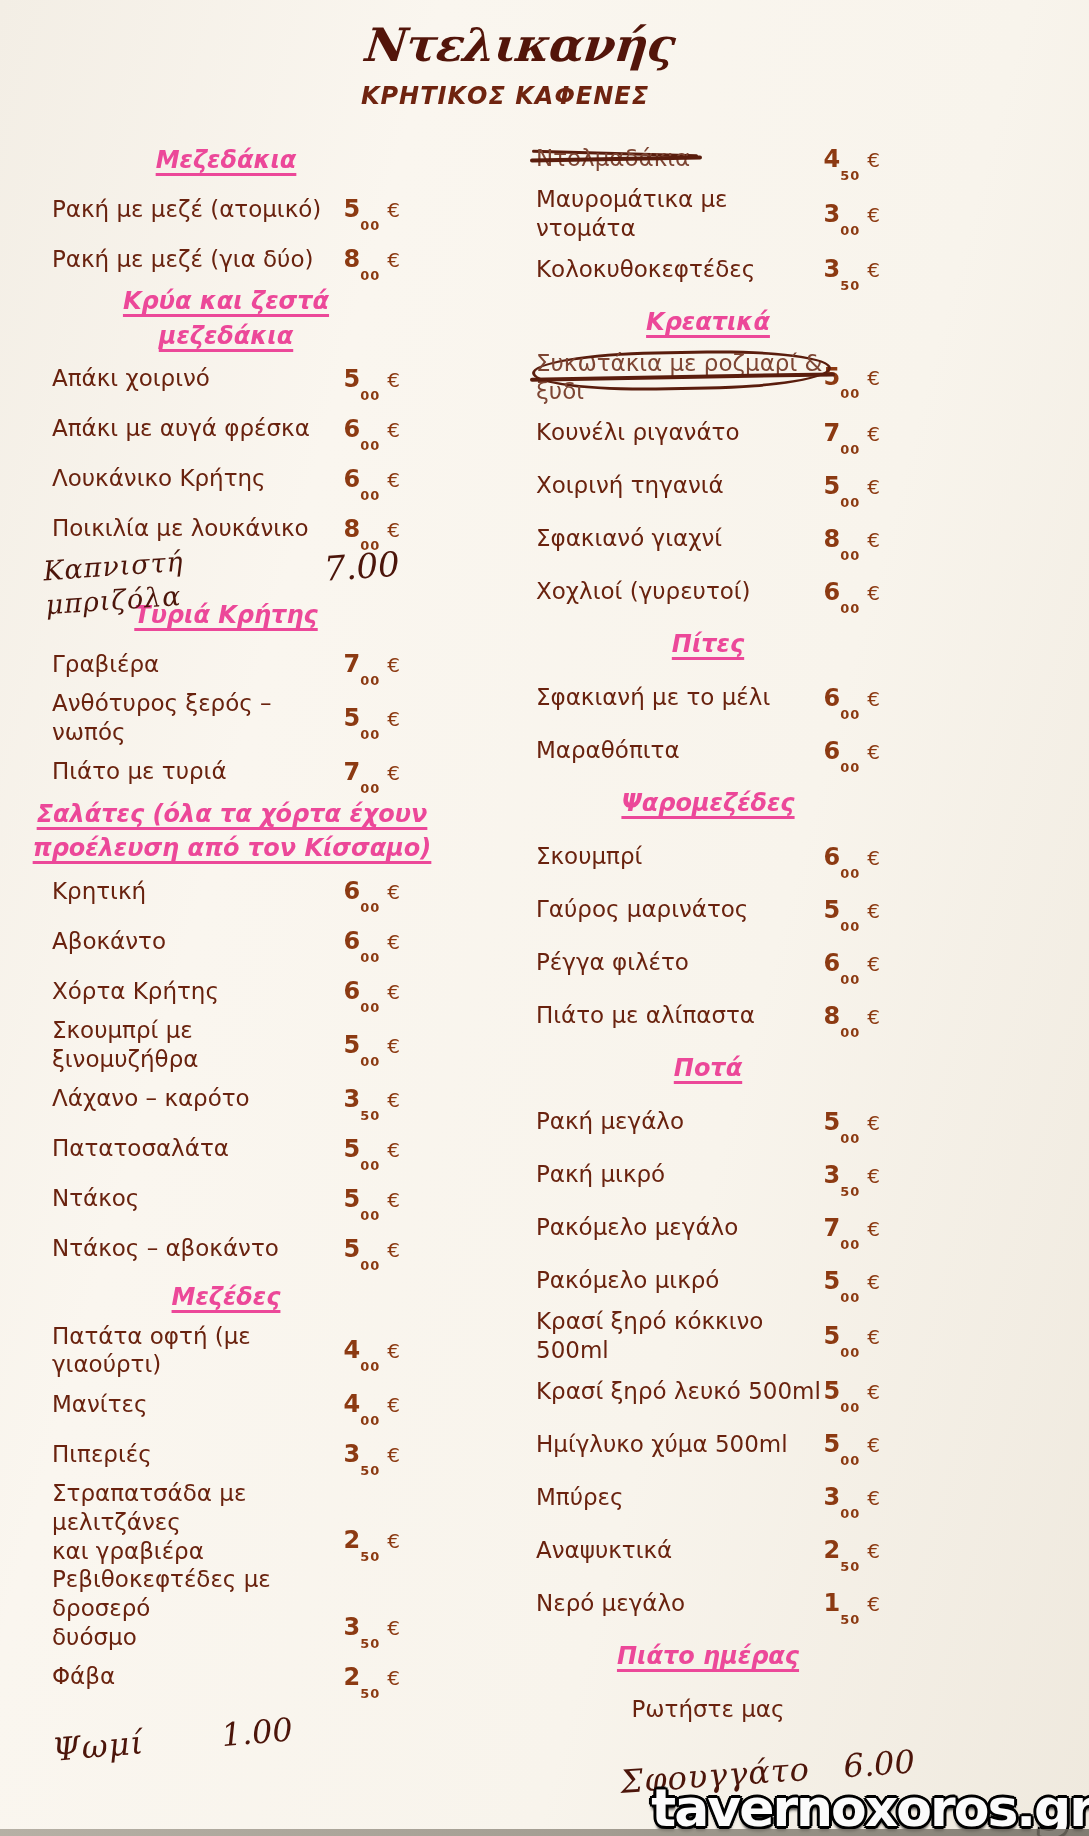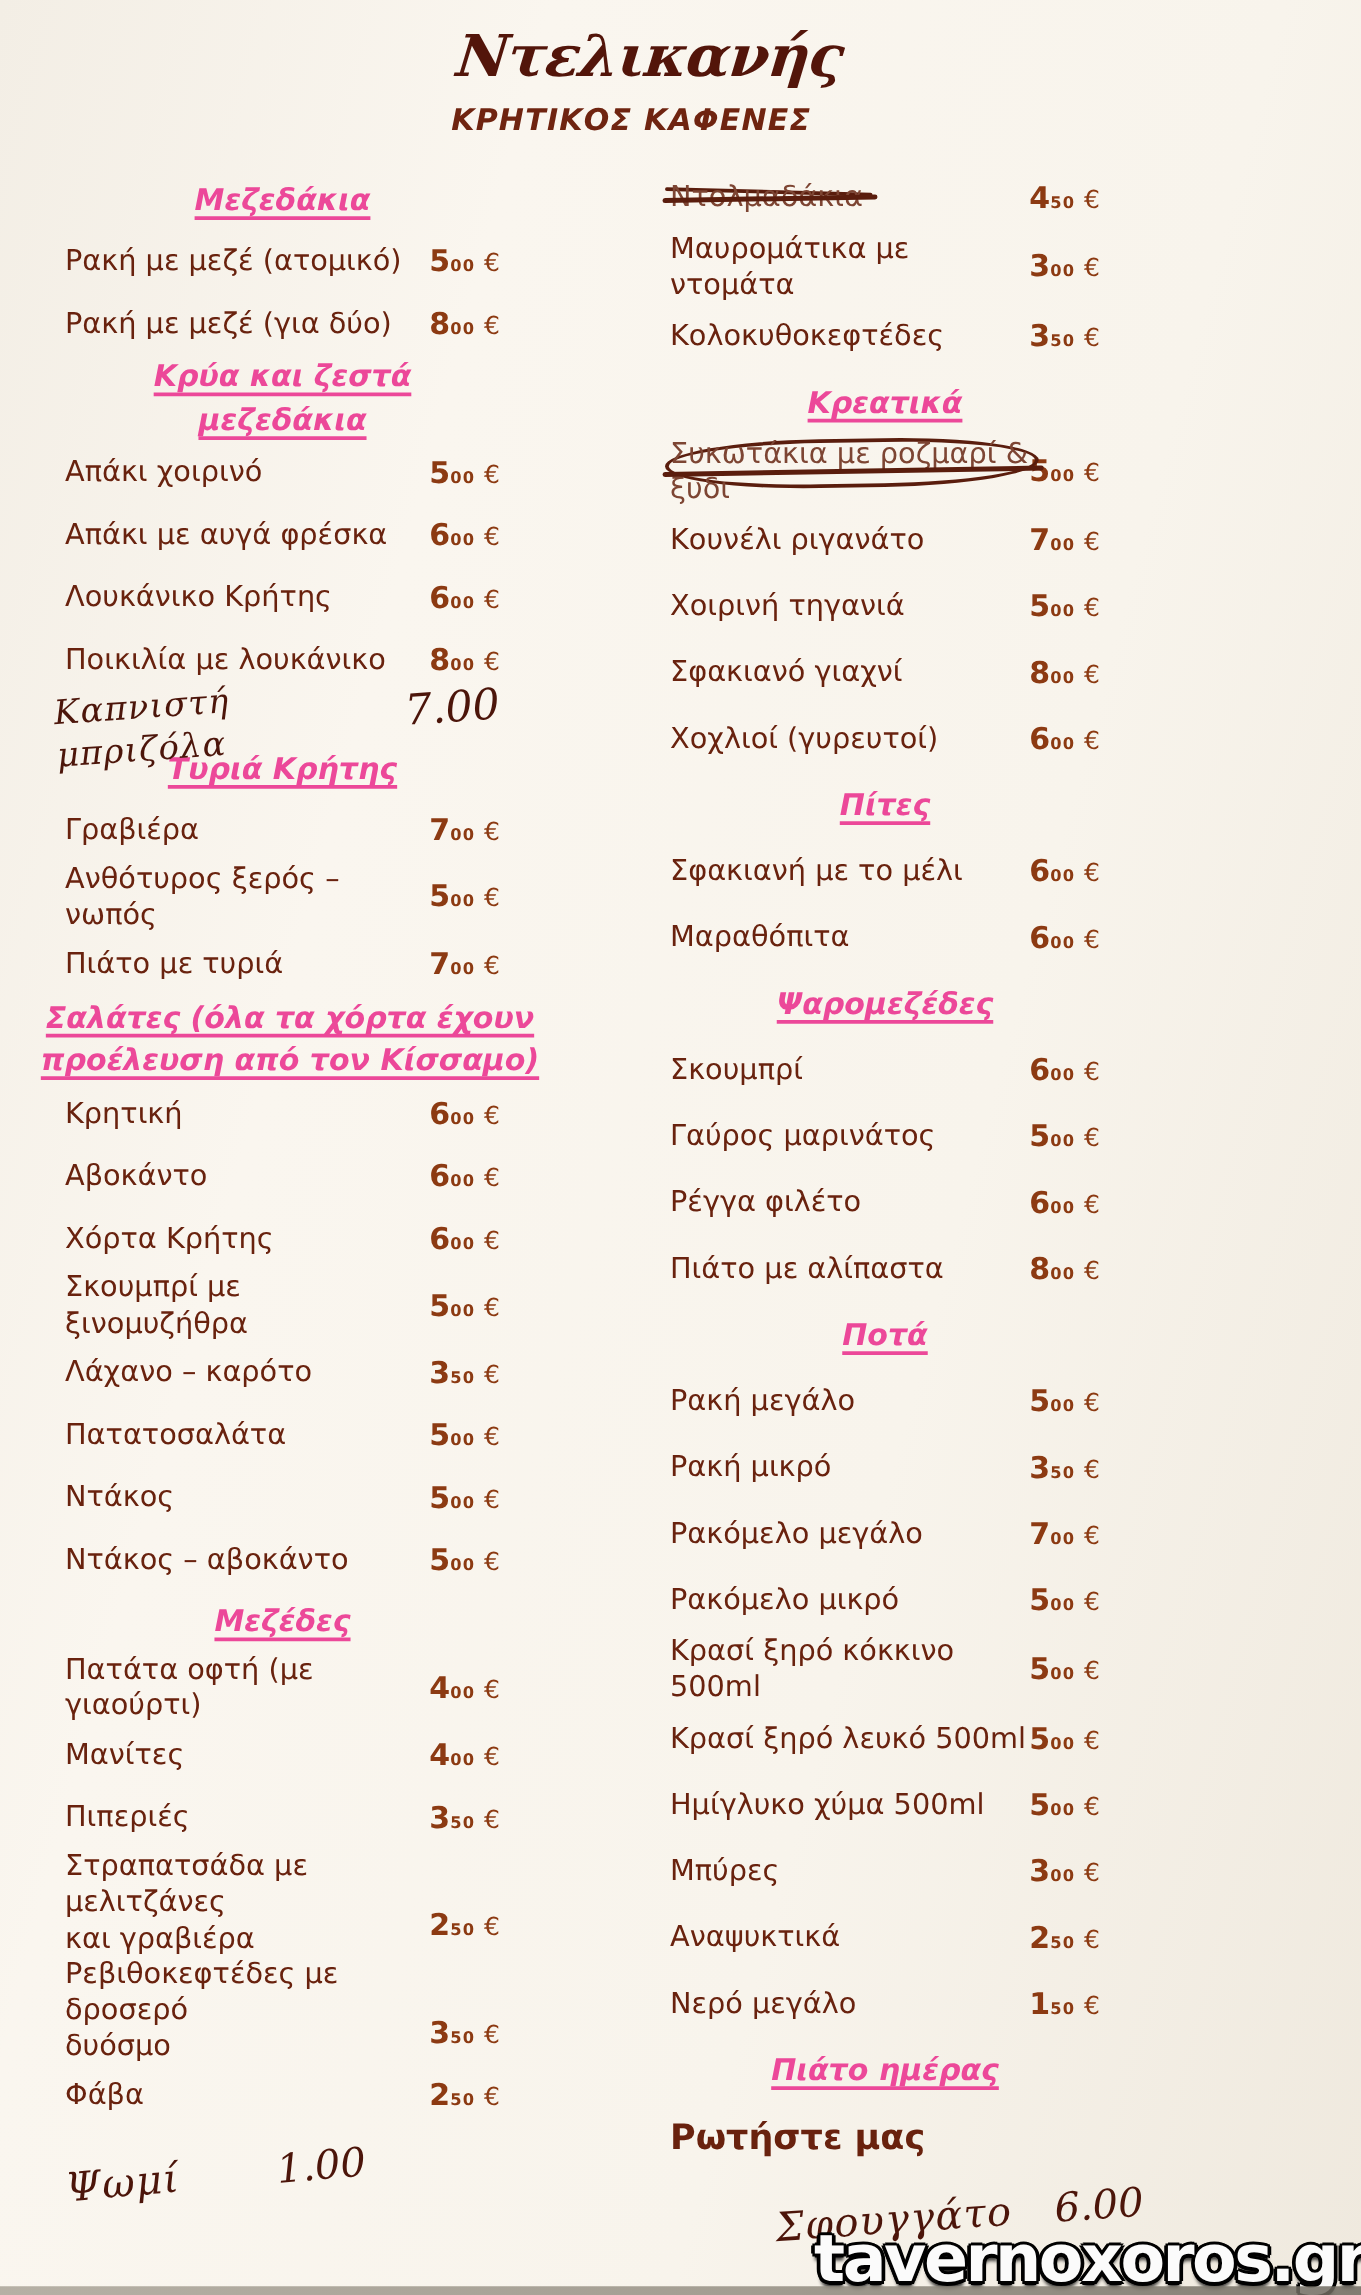--- a/index.html
+++ b/index.html
@@ -31,40 +31,40 @@
   .menu-row{
     display:flex;justify-content:space-between;align-items:center;
     min-height:50px;font-size:23px;color:#69220e;line-height:1.25;
   }
   .col-right .menu-row{min-height:53px;}
   .item-name{position:relative;width:max-content;max-width:100%;}
   .item-name span{display:block;}
   .twoline .price{align-self:flex-end;margin-bottom:10px;}
   .price{white-space:nowrap;color:#8c3a12;font-weight:bold;}
   .price .euros{font-size:24px;}
-  .price .cents{font-size:13px;position:relative;top:0;letter-spacing:1px;}
+  .price .cents{font-size:13px;position:relative;top:13px;letter-spacing:1px;}
   .price .cur{font-size:20px;margin-left:7px;font-weight:normal;}
   .hand-price{
     font-family:"DejaVu Serif",serif;font-style:italic;
     color:#4c150a;font-size:32px;white-space:nowrap;
   }
   .hand-row{
     font-family:"DejaVu Serif",serif;font-style:italic;color:#4c150a;
   }
   .hand-row .item-name{font-size:27px;letter-spacing:1px;}
   .hand-brizola{transform:rotate(-4deg);margin:-12px 0 -18px -8px;}
   .hand-brizola .hand-price{font-size:34px;}
   .hand-psomi{justify-content:flex-start;transform:rotate(-5deg);margin-top:8px;}
   .hand-psomi .item-name{font-size:32px;}
   .hand-psomi .hand-price{margin-left:78px;font-size:32px;}
   .hand-sfougato{justify-content:flex-start;transform:rotate(-4deg);
     margin-left:84px;width:430px;margin-top:4px;}
   .hand-sfougato .item-name{font-size:32px;}
   .hand-sfougato .hand-price{margin-left:34px;font-size:32px;}
-  .centered{font-size:28px;font-weight:bold;}
+  .centered{justify-content:center;font-size:23px;}
   
   .struck .item-name span{color:#7d4533;filter:blur(0.4px);}
   .struck .item-name::after{
     content:"";position:absolute;left:-6px;right:-12px;top:46%;height:4px;
     background:#5a1d0d;transform:rotate(-1deg);border-radius:3px;
   }
   .struck .item-name::before{
     content:"";position:absolute;left:-4px;right:-8px;top:26%;height:3px;
     background:#5a1d0d;transform:rotate(1.5deg);border-radius:3px;
   }

